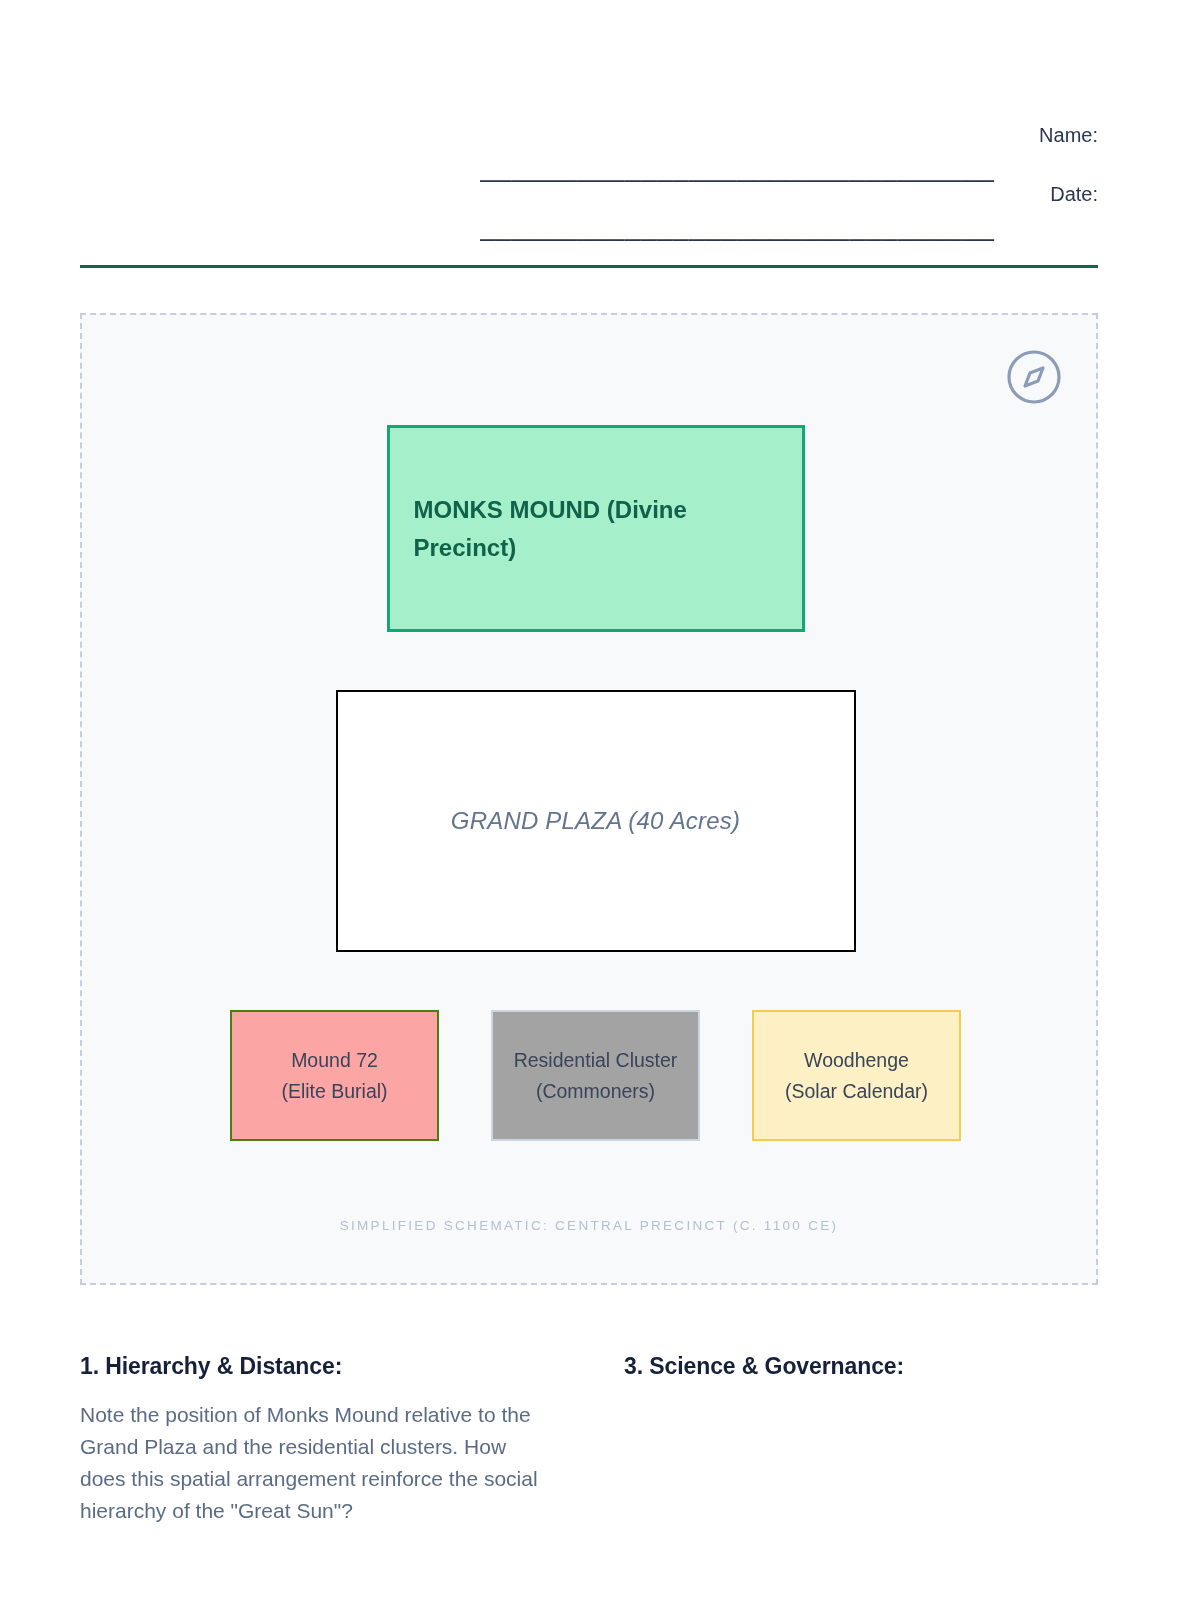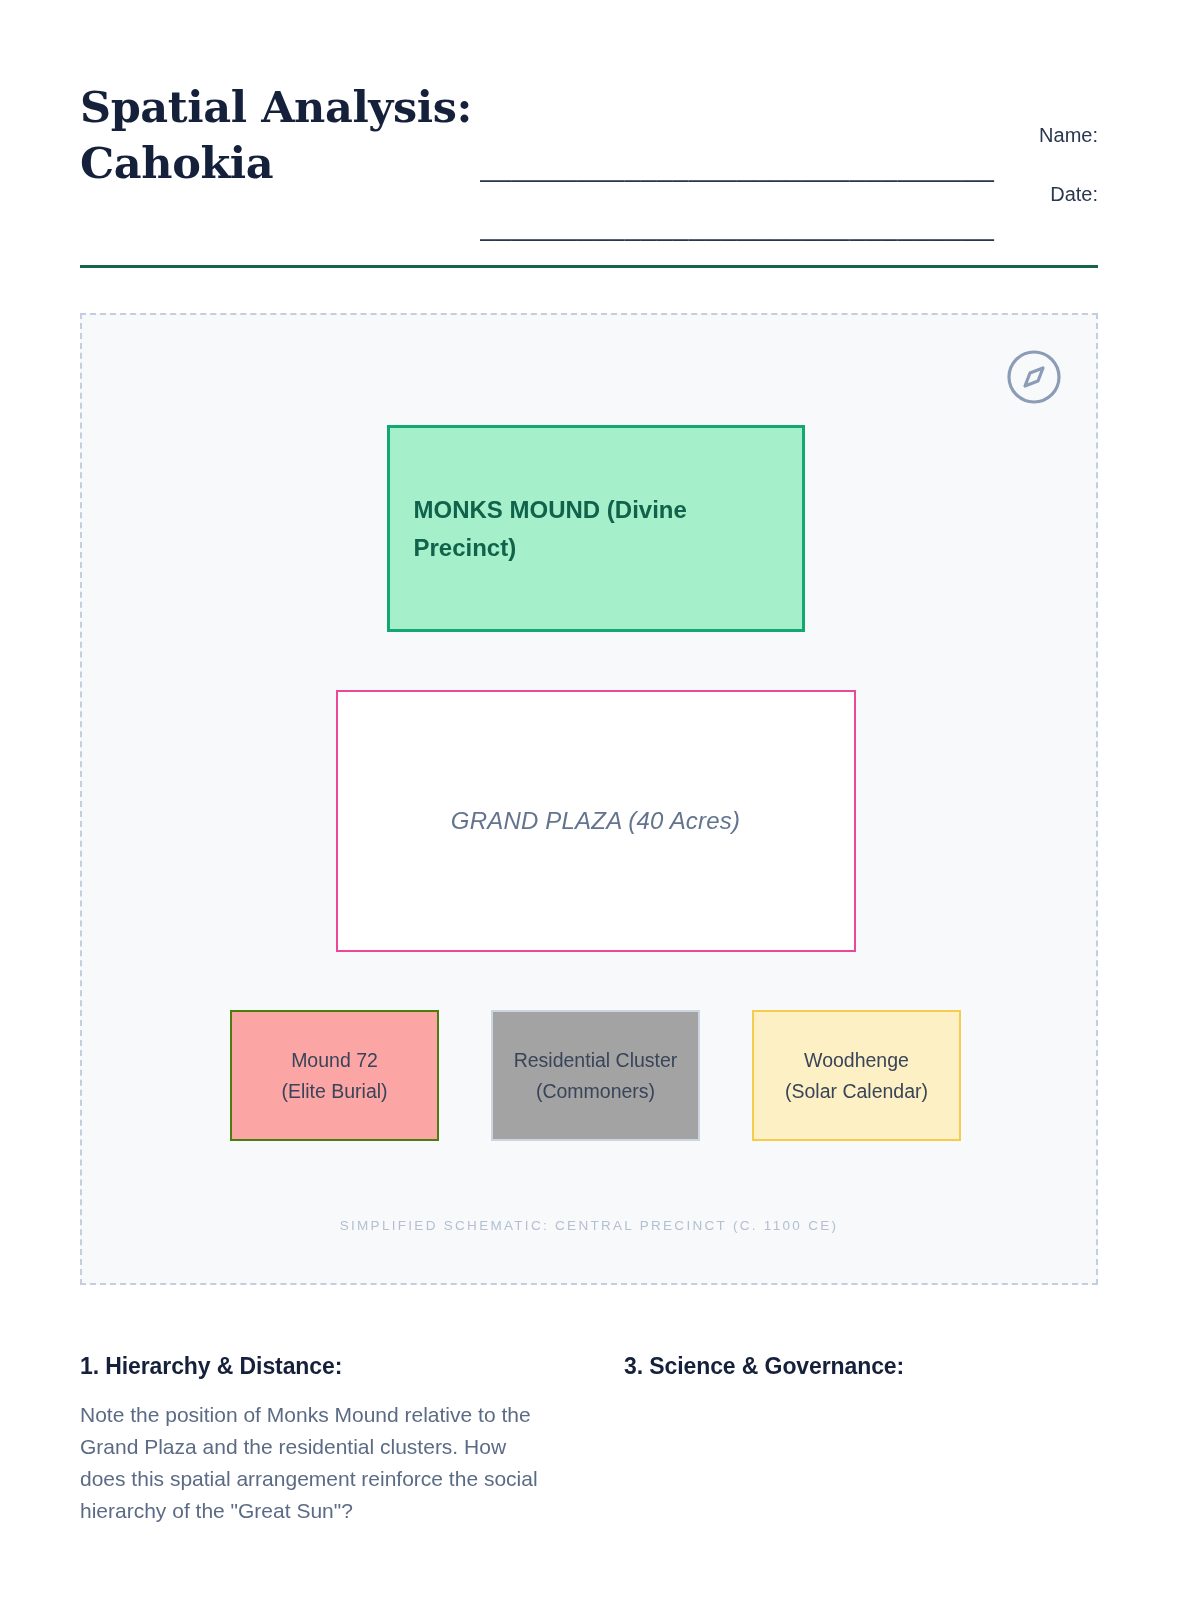--- a/index.html
+++ b/index.html
@@ -131,21 +131,21 @@
     line-height: 1.55;
     color: #10624a;
     max-width: 320px;
   }
 
   .block-plaza {
     margin-top: 58px;
     width: 520px;
     height: 262px;
     background: #ffffff;
-    border: 2px solid #ec4899;
+    border: 2px solid #000000;
     display: flex;
     align-items: center;
     justify-content: center;
   }
 
   .block-plaza-label {
     font-size: 24px;
     font-style: italic;
     color: #64748e;
     letter-spacing: 0.2px;
@@ -214,21 +214,20 @@
   }
 </style>
 </head>
 <body>
 
 <div class="page">
 
   <div class="header">
 
     <div class="header-left">
-      <div class="worksheet-title">Spatial Analysis: Cahokia</div>
     </div>
 
     <div class="header-right">
 
       <div class="field-row">
         <span class="field-label">Name:</span>
       </div>
       <span class="field-rule rule-wide">________________________________</span>
 
       <div class="field-row">

